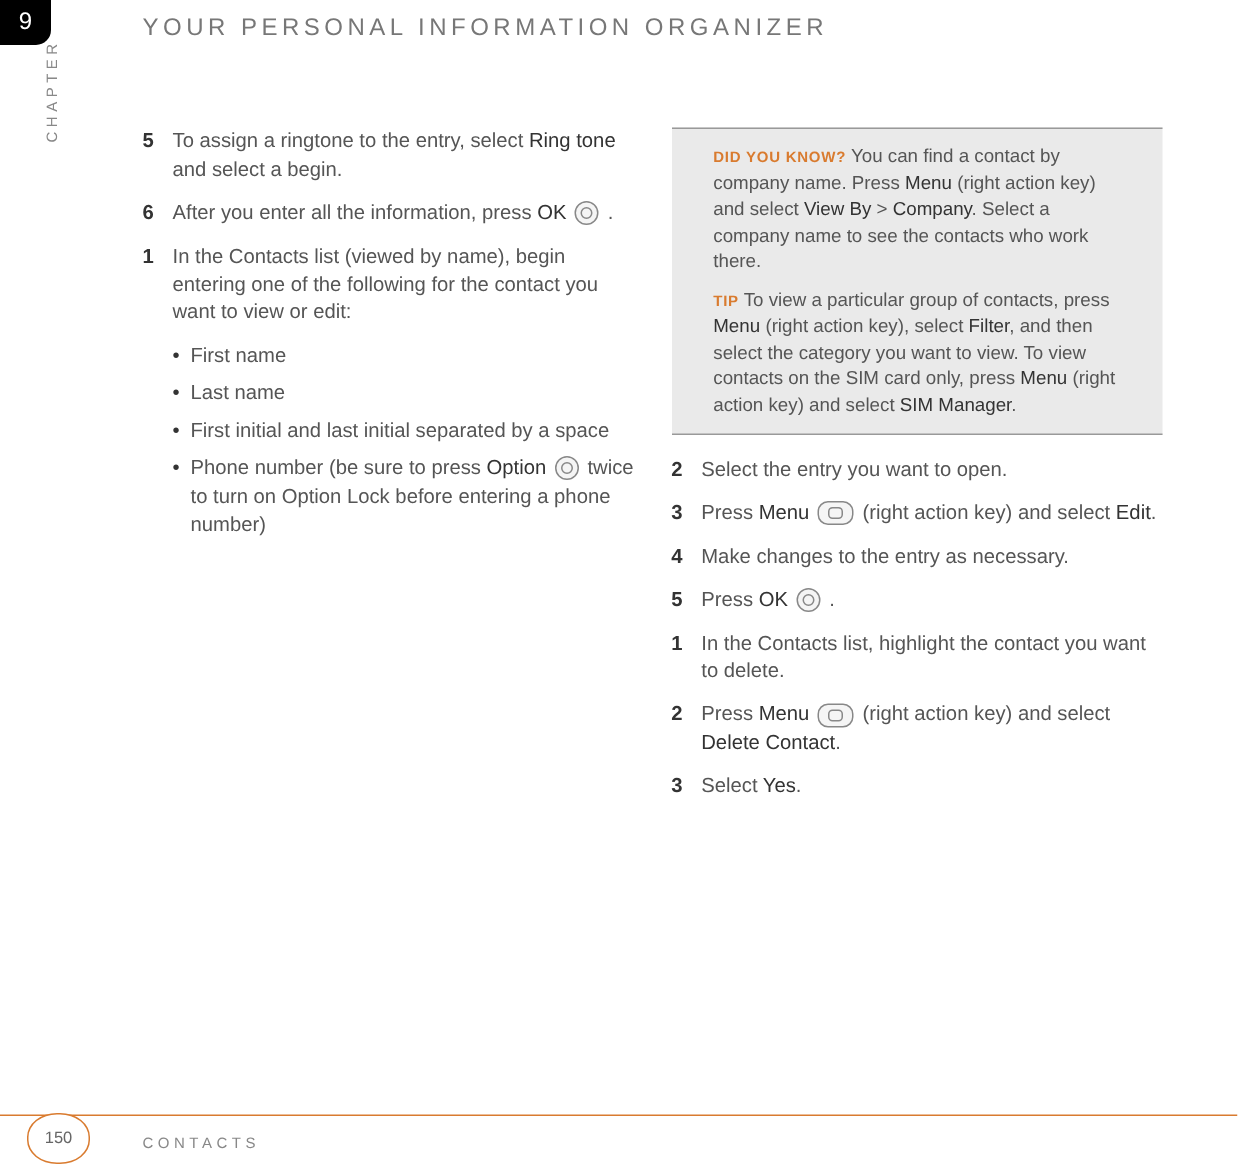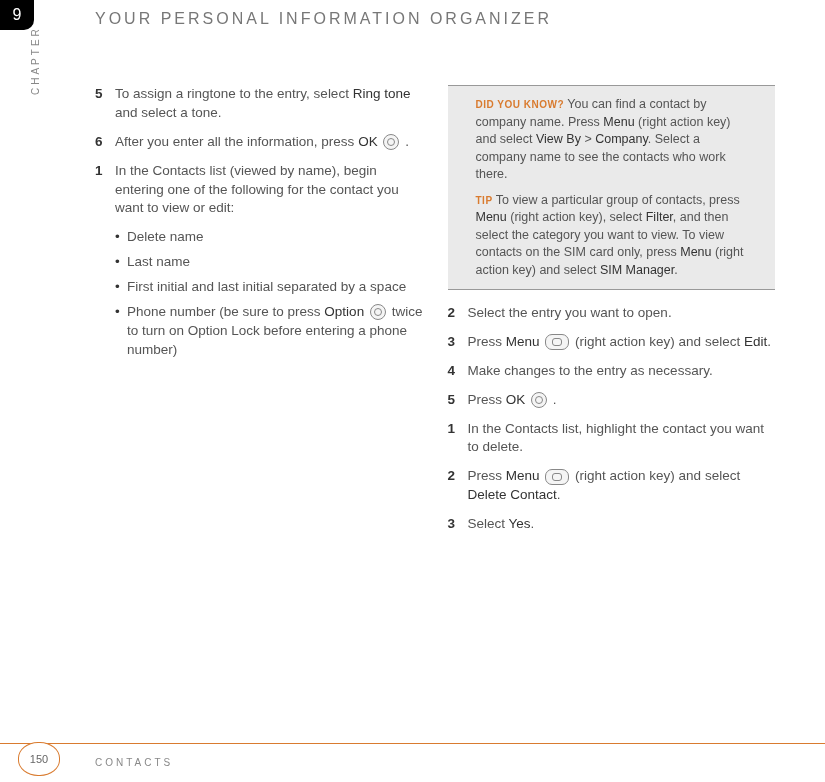--- a/index.html
+++ b/index.html
@@ -191,38 +191,38 @@
     <span>9</span>
   </div>
 <div class="header-title">YOUR PERSONAL INFORMATION ORGANIZER</div>
 <div class="chapter-vert">CHAPTER</div>
 
 <div class="content">
   <div class="col">
 
     <div class="step">
       <div class="step-num">5</div>
-      <div class="step-body"><span>To assign a ringtone to the entry, select </span><span class="b">Ring tone</span><span> and select a tone.</span></div>
+      <div class="step-body"><span>To assign a ringtone to the entry, select </span><span class="b">Ring tone</span><span> and select a begin.</span></div>
     </div>
 
     <div class="step">
       <div class="step-num">6</div>
       <div class="step-body"><span>After you enter all the information, press </span><span class="b">OK</span> <span class="icon-round"></span><span> .</span></div>
     </div>
 
 
     <div class="step">
       <div class="step-num">1</div>
       <div class="step-body">In the Contacts list (viewed by name), begin entering one of the following for the contact you want to view or edit:</div>
     </div>
 
     <div class="bullets">
       <div class="bullet">
           <div class="bullet-dot">•</div>
-          <div class="bullet-body">Delete name</div>
+          <div class="bullet-body">First name</div>
         </div>
       <div class="bullet">
           <div class="bullet-dot">•</div>
           <div class="bullet-body">Last name</div>
         </div>
       <div class="bullet">
           <div class="bullet-dot">•</div>
           <div class="bullet-body">First initial and last initial separated by a space</div>
         </div>
       <div class="bullet">

